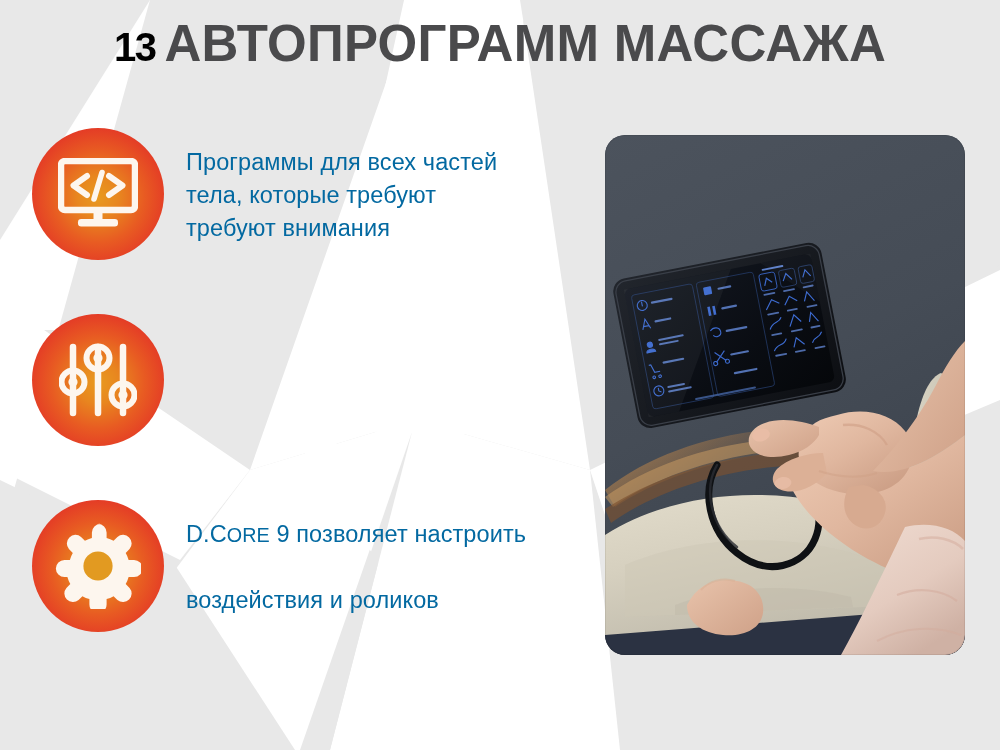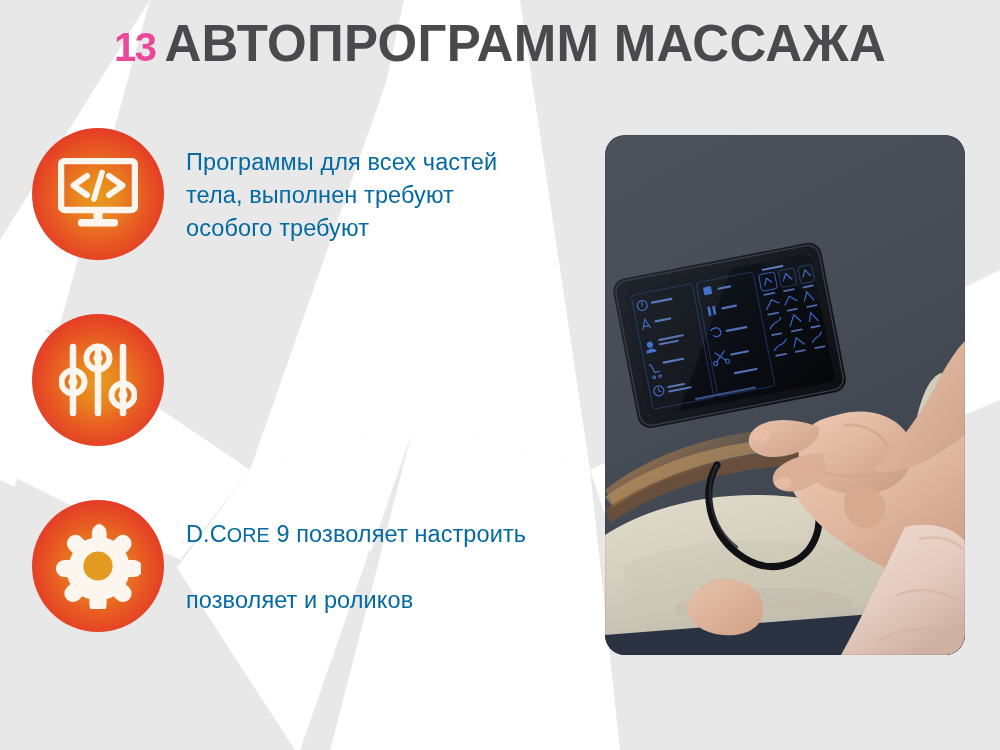--- a/index.html
+++ b/index.html
@@ -148,21 +148,21 @@
     <g fill="#e8e8e8">
       <polygon points="0,0 150,0 0,240"></polygon>
       <polygon points="520,0 1000,0 1000,265 592,455"></polygon>
       <polygon points="1000,405 1000,750 625,750 618,565"></polygon>
       <polygon points="0,480 175,565 295,750 0,750"></polygon>
       <polygon points="303,750 412,432 330,750"></polygon>
     </g>
   </svg>
 
   <div class="title-bar">
-    <span class="title-num" style="color:#ec4899">13</span><span class="title-text" style="color:#4a4a4c">АВТОПРОГРАММ МАССАЖА</span>
+    <span class="title-num" style="color:#000000">13</span><span class="title-text" style="color:#4a4a4c">АВТОПРОГРАММ МАССАЖА</span>
   </div>
 
   <div class="features">
 
     <div class="feature">
       <div class="icon-circle">
         <svg width="80" height="72" viewBox="0 0 80 72" xmlns="http://www.w3.org/2000/svg">
 
           <rect x="3" y="3" width="74" height="49" rx="4" ry="4" fill="none" stroke="#fdf6ee" stroke-width="6.5"></rect>
 
@@ -170,22 +170,22 @@
 
           <rect x="20" y="61" width="40" height="7.5" rx="3.2" fill="#fdf6ee"></rect>
 
           <path d="M29 18 L15.5 27.5 L29 37" fill="none" stroke="#fdf6ee" stroke-width="6" stroke-linecap="round" stroke-linejoin="round"></path>
           <path d="M51 18 L64.5 27.5 L51 37" fill="none" stroke="#fdf6ee" stroke-width="6" stroke-linecap="round" stroke-linejoin="round"></path>
           <path d="M44 14.5 L36 41" fill="none" stroke="#fdf6ee" stroke-width="5.6" stroke-linecap="round"></path>
         </svg>
       </div>
       <div class="feature-text">
         <span>Программы для всех частей</span><br>
-        <span>тела, выполнен требуют</span><br>
-        <span>особого требуют</span>
+        <span>тела, которые требуют</span><br>
+        <span>требуют внимания</span>
       </div>
     </div>
 
     <div class="feature">
       <div class="icon-circle">
         <svg width="78" height="78" viewBox="0 0 78 78" xmlns="http://www.w3.org/2000/svg">
 
           <line x1="14" y1="6" x2="14" y2="72" stroke="#fdf6ee" stroke-width="6.5" stroke-linecap="round"></line>
           <circle cx="14" cy="41" r="11.5" fill="none" stroke="#fdf6ee" stroke-width="6"></circle>
           <circle cx="14" cy="41" r="4.6" fill="#fdf6ee"></circle>
@@ -222,21 +222,21 @@
             a34 34 0 0 1 3.4-8.1 l-4.5-4.5
             a10 10 0 0 1 14.1-14.1 l4.5 4.5
             a34 34 0 0 1 8.1-3.4 V11
             a10 10 0 0 1 10-10 z"></path>
           <circle cx="50" cy="50" r="17" fill="#e29a21"></circle>
         </svg>
       </div>
       <div class="feature-text">
         <span>D.C</span><span class="smallcaps">ORE</span><span> 9 позволяет настроить</span><br>
         <br>
-        <span>позволяет и роликов</span>
+        <span>воздействия и роликов</span>
       </div>
     </div>
 
   </div>
 
   <div class="photo">
     <svg width="360" height="520" viewBox="0 0 360 520" xmlns="http://www.w3.org/2000/svg">
       <defs>
         <linearGradient id="wallG" x1="0" y1="0" x2="0.35" y2="1">
           <stop offset="0%" stop-color="#4c535d"></stop>

